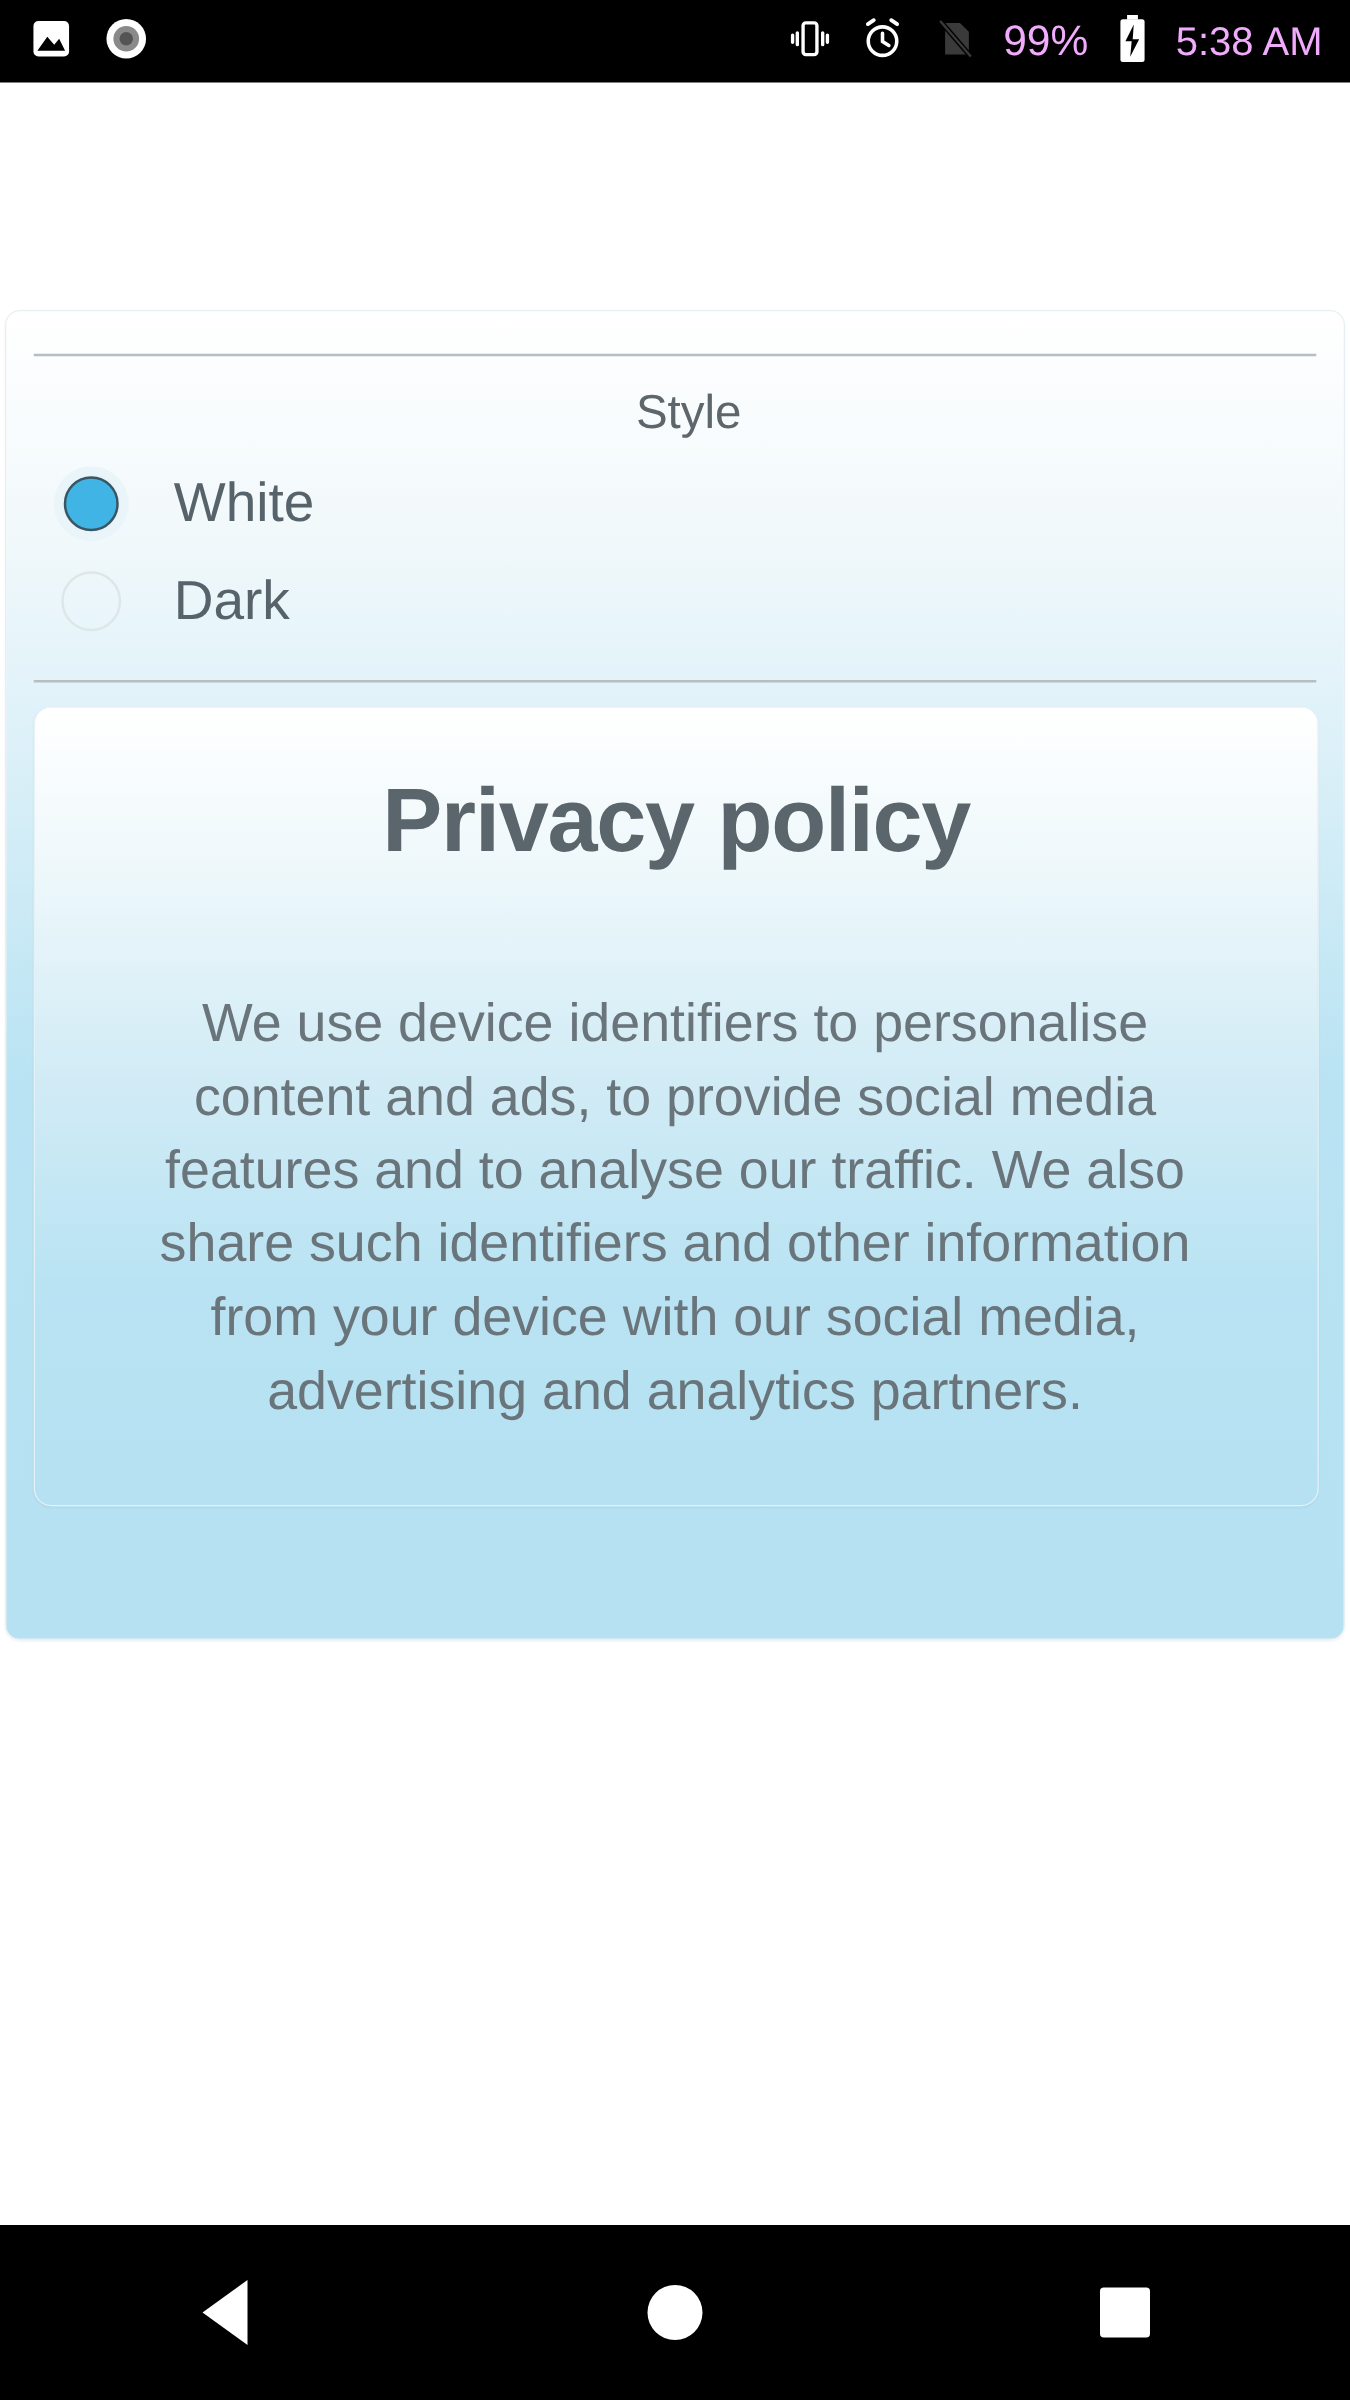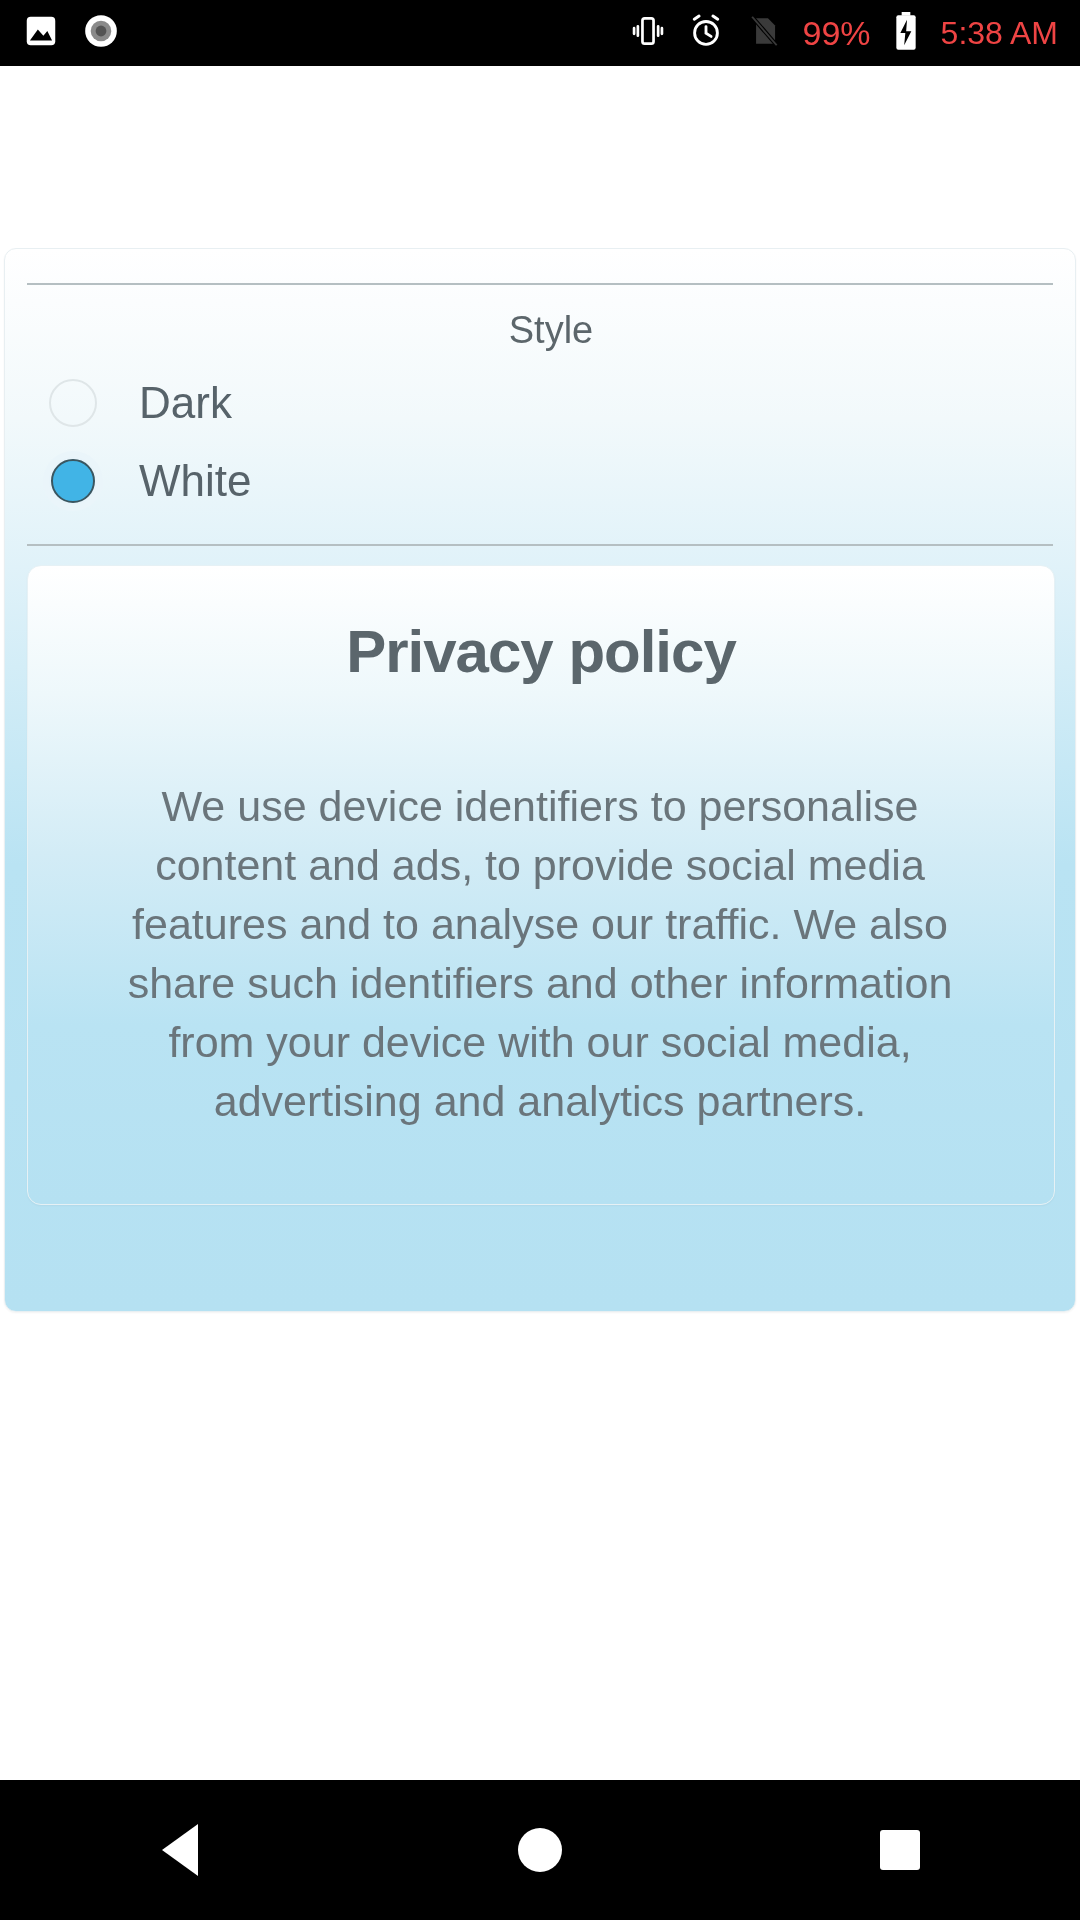--- a/index.html
+++ b/index.html
@@ -14,21 +14,21 @@
   
   .statusbar {
     position:absolute; left:0; top:0; width:1080px; height:66px;
     background:#000000; display:flex; align-items:center;
     padding:0 22px;
   }
   .sb-left { display:flex; align-items:center; gap:22px; }
   .sb-right { margin-left:auto; display:flex; align-items:center; gap:20px; }
   .sb-ico { display:block; }
   .sb-text {
-    color:#ef4444; font-size:34px; font-weight:500;
+    color:#f0abfc; font-size:34px; font-weight:500;
     font-family:"Liberation Sans", sans-serif; letter-spacing:0px;
     line-height:1;
   }
   .sb-clock { font-size:32px; }
 
   
   .header-card {
     position:absolute; left:4px; top:76px; width:1072px; height:164px;
     background:linear-gradient(to bottom,#f2fafd 0%,#ddf0f9 38%,#bfe5f4 100%);
     border:1px solid #e3eef3;
@@ -118,21 +118,21 @@
   .privacy-card {
     position:absolute; left:22px; top:316px; width:1028px; height:640px;
     background:linear-gradient(to bottom,#ffffff 0%,#fafdfe 6%,#eef8fb 20%,#d3ecf6 45%,#b9e3f3 72%,#b5e1f2 100%);
     border:1px solid #e6f1f5;
     border-radius:14px;
     box-shadow:0 1px 2px rgba(0,0,0,0.04);
     padding:54px 62px;
   }
   .privacy-title {
     color:#5b666c;
-    font-size:60px;
+    font-size:72px;
     font-weight:bold;
     font-family:"Liberation Sans Narrow","Liberation Sans",sans-serif;
     letter-spacing:-1px;
     line-height:1.05;
   }
   .privacy-body {
     margin-top:94px;
     color:#6a757b;
     font-size:43px;
     line-height:1.37;
@@ -227,27 +227,27 @@
 
 
   <div class="panel">
 
     <div style="height:34px"></div>
     <div class="divider"></div>
 
     <div class="style-label">Style</div>
 
     <div class="radio-row">
+      <span class="radio on"></span>
+      <span class="radio-label">White</span>
+    </div>
+
+    <div class="radio-row">
       <span class="radio off"></span>
       <span class="radio-label">Dark</span>
-    </div>
-
-    <div class="radio-row">
-      <span class="radio on"></span>
-      <span class="radio-label">White</span>
     </div>
 
     <div style="height:24px"></div>
     <div class="divider"></div>
 
     <div class="privacy-card">
       <div class="privacy-title">Privacy policy</div>
       <div class="privacy-body">We use device identifiers to personalise content and ads, to provide social media features and to analyse our traffic. We also share such identifiers and other information from your device with our social media, advertising and analytics partners.</div>
     </div>
 

